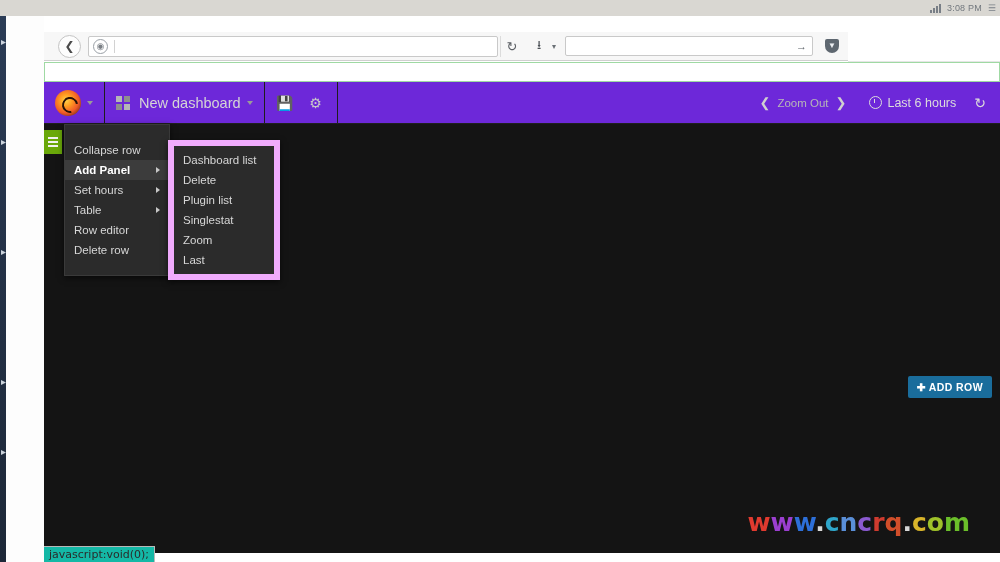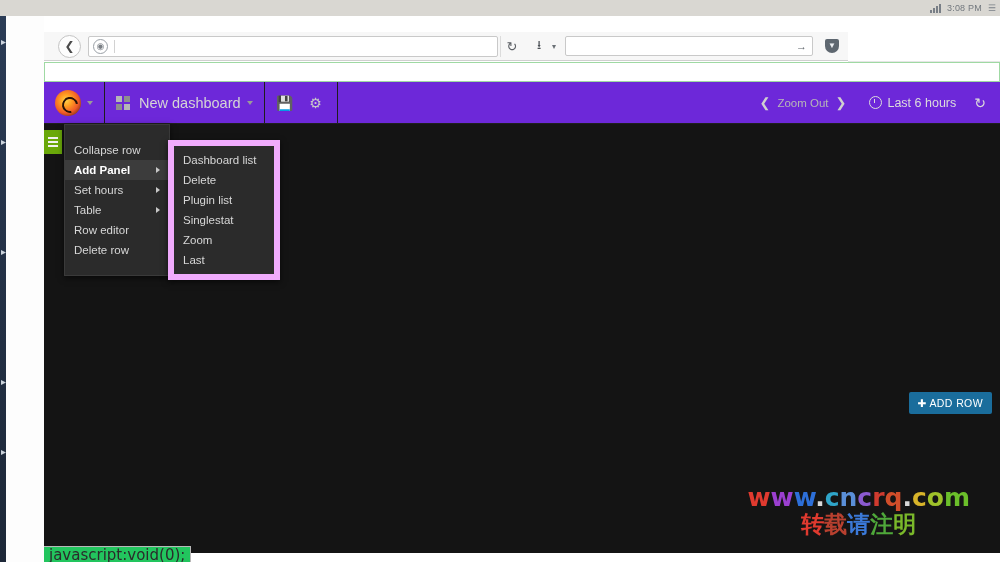--- a/index.html
+++ b/index.html
@@ -397,25 +397,25 @@
     left: 124px; top: 16px;
     width: 100px;
     background: #2b2b2b;
     border: 6px solid #f0abfc;
     padding: 4px 0;
     box-shadow: 0 2px 6px rgba(0,0,0,.6);
   }
 
   #add-row-button {
     position: absolute;
-    right: 8px; top: 268px;
+    right: 8px; top: 252px;
     background: #1a6d9c;
     color: #ffffff;
     font-size: 10.5px;
-    font-weight: 400;
+    font-weight: 700;
     letter-spacing: .4px;
     padding: 5px 9px;
     border-radius: 2px;
   }
 
   
   #watermark {
     position: absolute;
     right: 30px;
     bottom: 18px;
@@ -442,29 +442,29 @@
   #status-bar {
     position: absolute;
     left: 0; bottom: 0;
     width: 956px; height: 9px;
     background: #ffffff;
   }
   #status-tooltip {
     position: absolute;
     left: 0; bottom: 0;
     height: 15px;
-    background: #22c55e;
+    background: #14b8a6;
     border: 1px solid #b9b9b9;
     border-left: none;
     border-bottom: none;
     display: flex;
     align-items: center;
     padding: 0 5px;
     color: #2b2b2b;
-    font-size: 15px;
+    font-size: 11px;
     font-family: "DejaVu Sans", sans-serif;
     white-space: nowrap;
   }
 </style>
 </head>
 <body>
 
 <div id="desktop">
   <div id="desktop-left-strip">
     <span class="mark" style="top:40px"></span>
@@ -595,21 +595,20 @@
           <div class="menu-item">Last</div>
         </div>
 
       <div id="add-row-button">
         <span>✚</span>
         <span>ADD ROW</span>
       </div>
 
       <div id="watermark">
         <div id="watermark-url"><span style="color: rgb(224, 58, 47);">w</span><span style="color: rgb(155, 63, 208);">w</span><span style="color: rgb(45, 111, 216);">w</span><span style="color: rgb(216, 216, 216);">.</span><span style="color: rgb(47, 165, 201);">c</span><span style="color: rgb(90, 143, 216);">n</span><span style="color: rgb(139, 90, 208);">c</span><span style="color: rgb(207, 59, 47);">r</span><span style="color: rgb(209, 78, 42);">q</span><span style="color: rgb(216, 216, 216);">.</span><span style="color: rgb(216, 180, 42);">c</span><span style="color: rgb(159, 194, 42);">o</span><span style="color: rgb(107, 191, 42);">m</span></div>
-        <div id="watermark-cn"><span style="color: rgb(224, 58, 47);">转</span><span style="color: rgb(184, 64, 47);">载</span><span style="color: rgb(59, 121, 216);">请</span><span style="color: rgb(79, 168, 58);">注</span><span style="color: rgb(122, 184, 42);">明</span></div>
       </div>
 
     </div>
   </div>
 
   <div id="status-bar">
     <div id="status-tooltip">javascript:void(0);</div>
   </div>
 
 </div>

